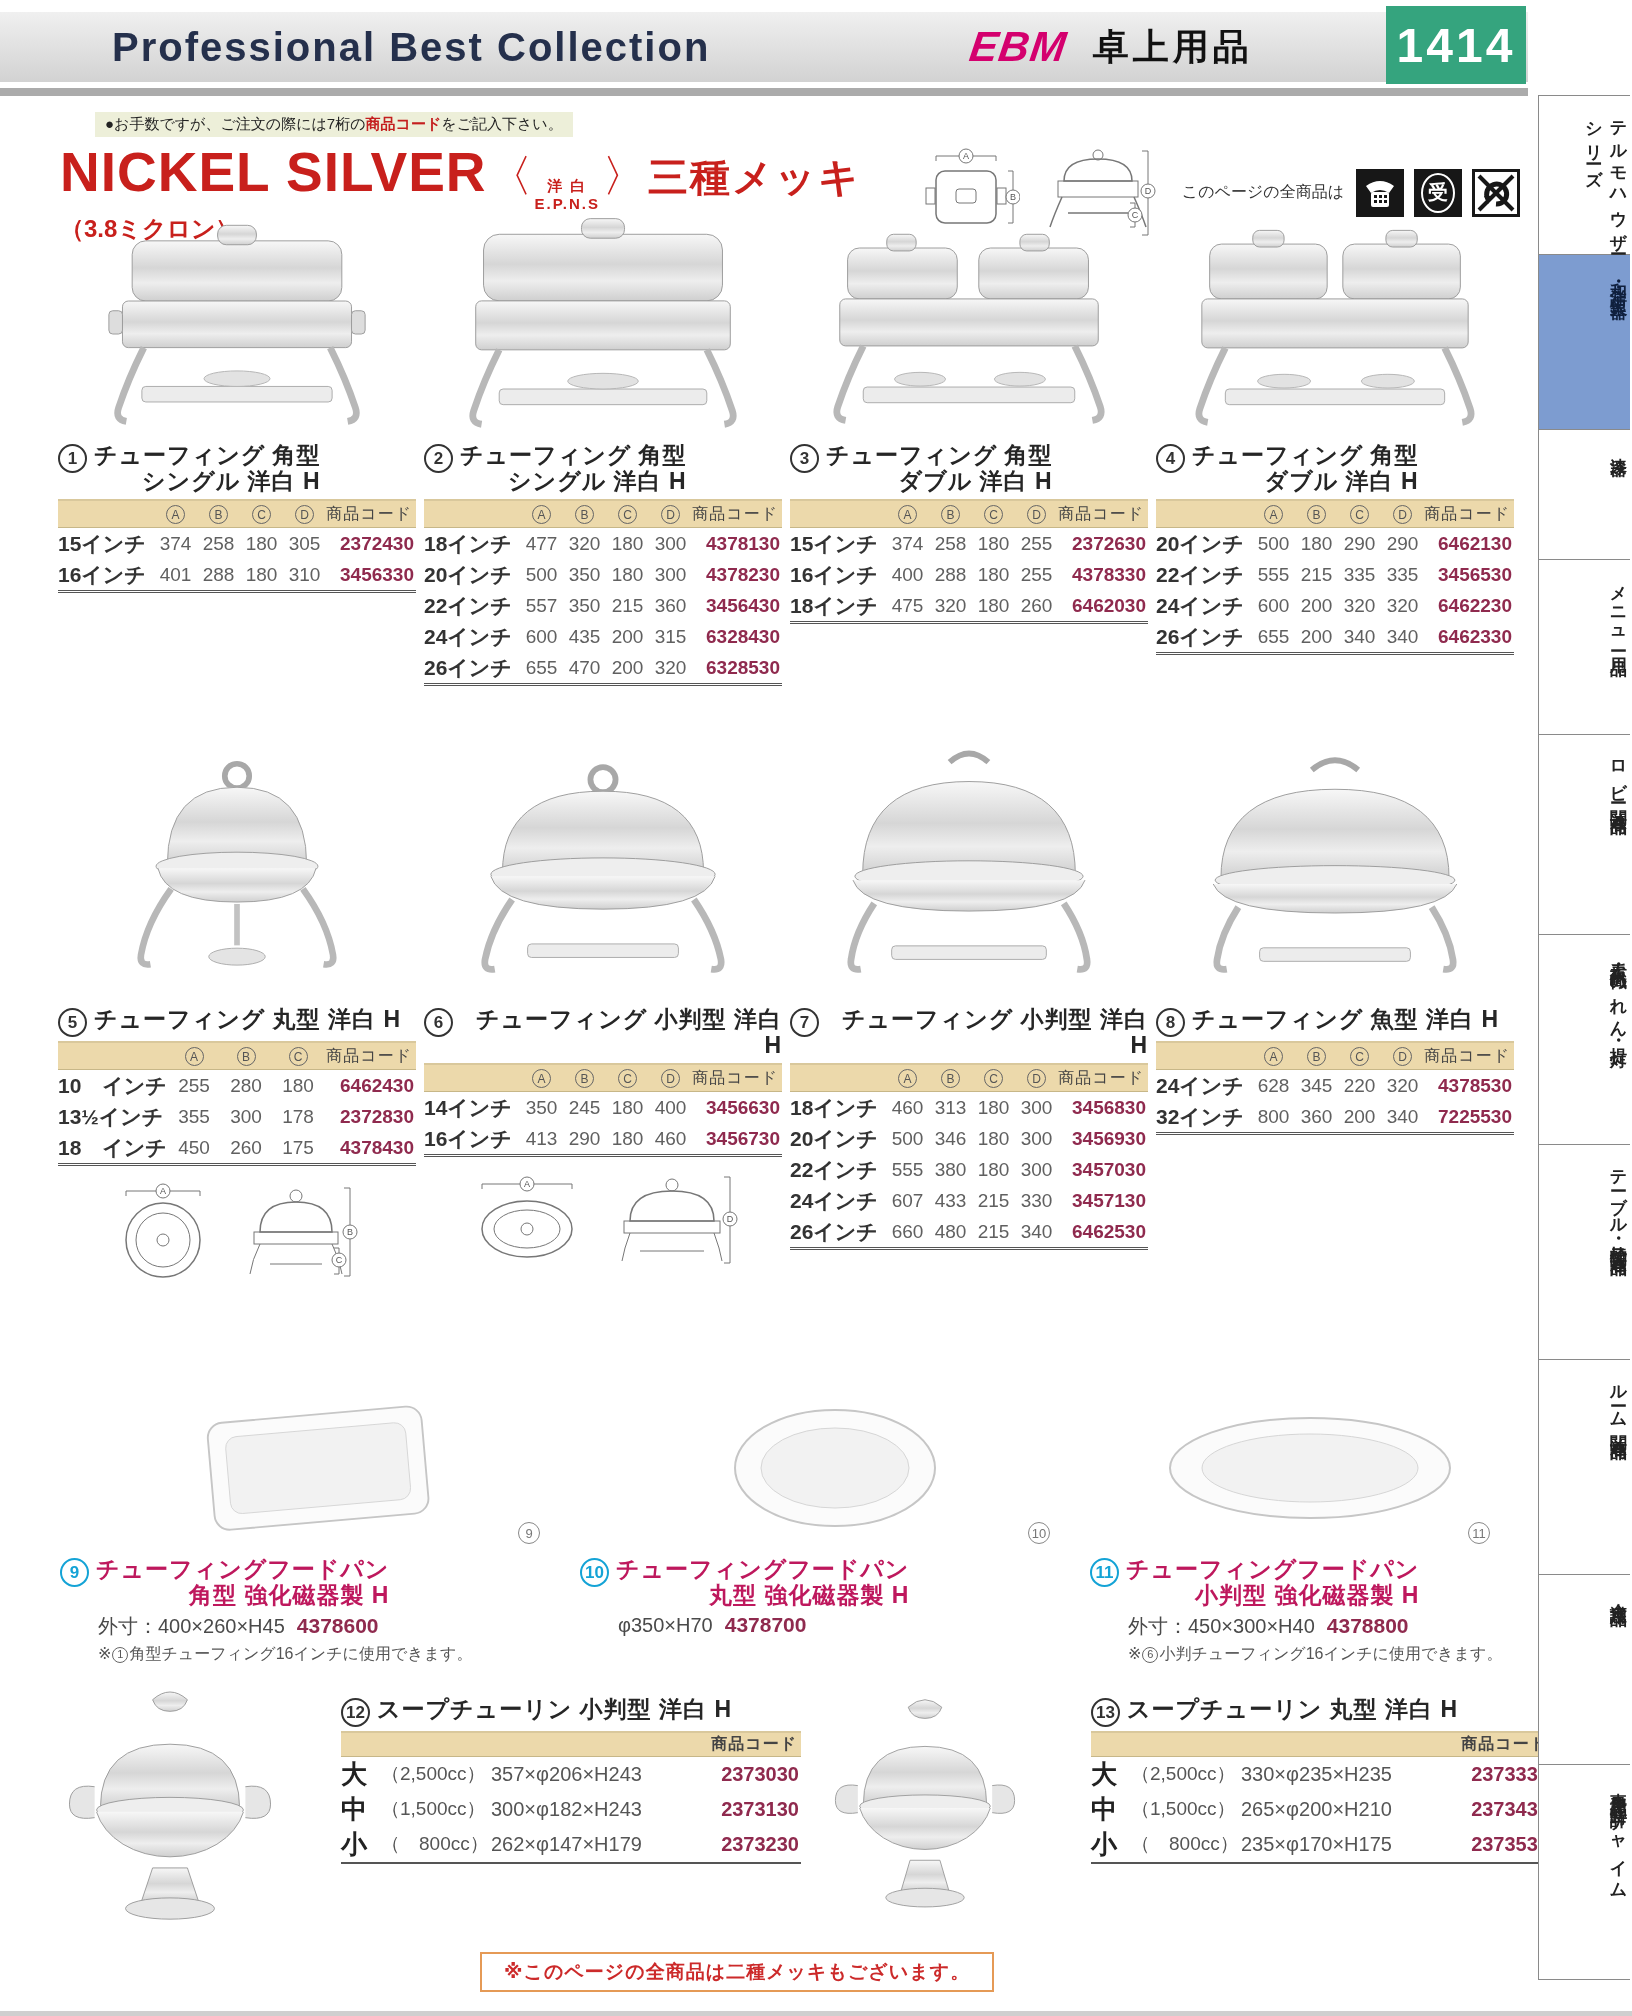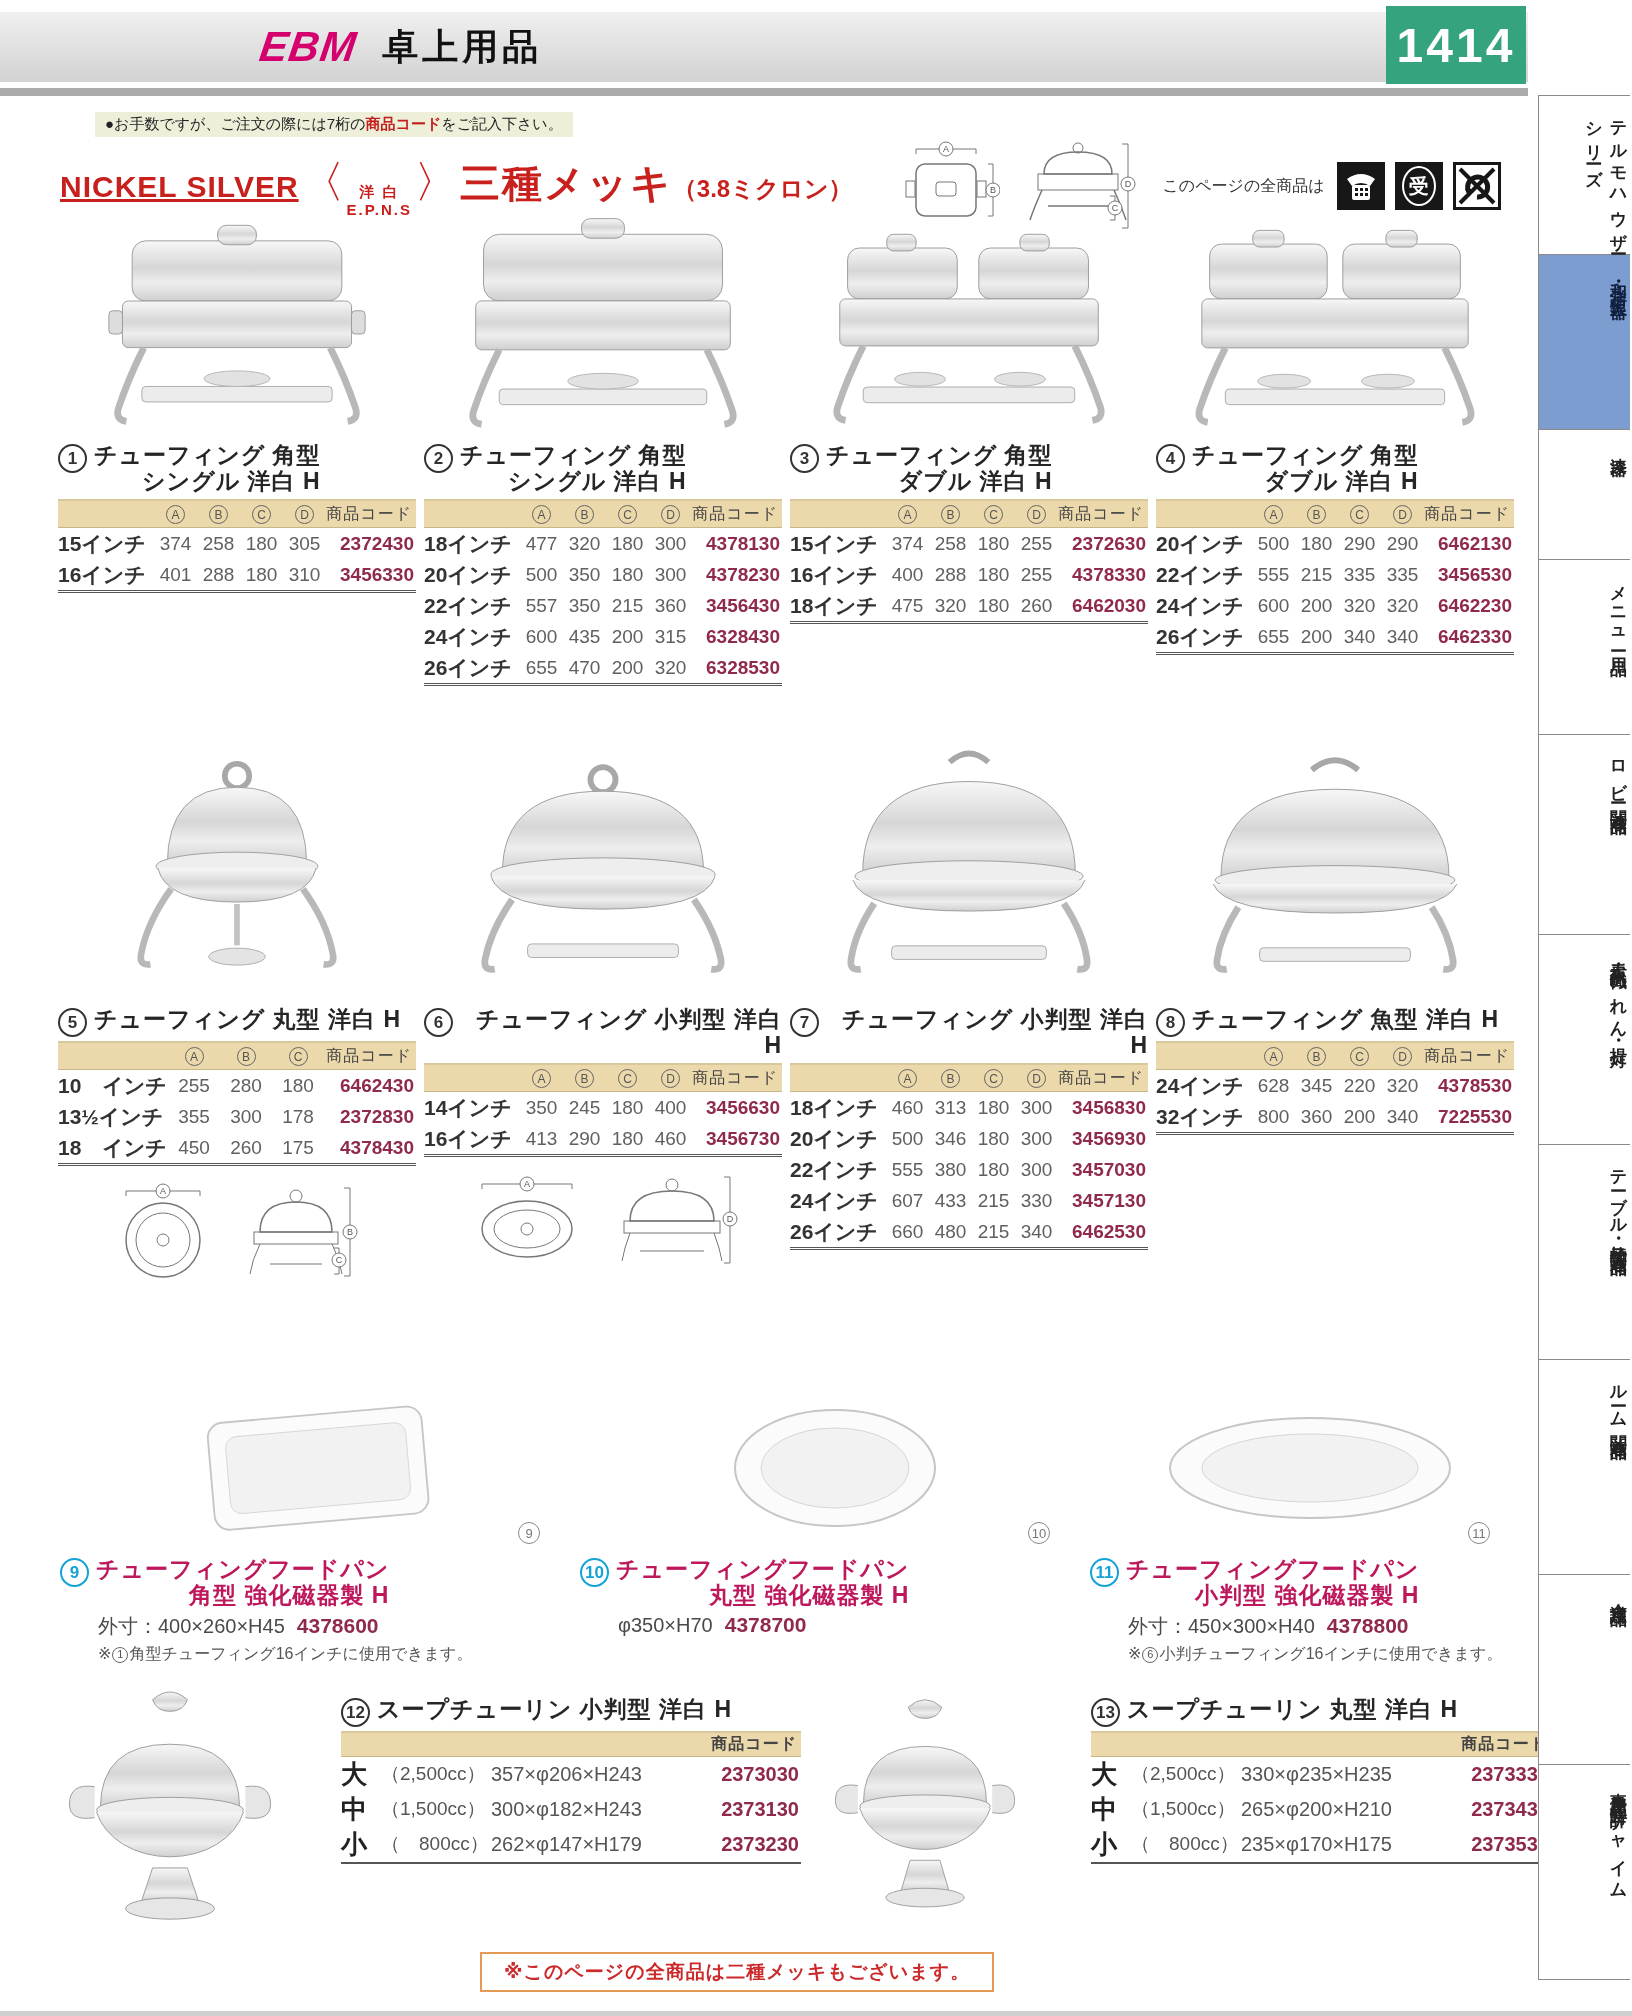--- a/index.html
+++ b/index.html
@@ -15,21 +15,21 @@
   .page-num { position:absolute; left:1386px; top:6px; width:140px; height:78px; background:#35a47e;
     color:#fff; font-size:48px; font-weight:800; display:flex; align-items:center; justify-content:center; letter-spacing:3px; }
   .head-line { position:absolute; left:0; top:88px; width:1528px; height:8px; background:#ababab; }
 
   
   .order-note { position:absolute; left:95px; top:112px; background:#edefd9; padding:3px 10px; font-size:15px; color:#222; }
   .order-note .em { color:#c41e1e; font-weight:700; }
 
   
   .nickel-row { position:absolute; left:60px; top:140px; width:1460px; display:flex; align-items:center; }
-  .nk-en { font-size:30px; font-weight:800; color:#c8201c; letter-spacing:1px;text-decoration:underline; }
+  .nk-en { font-size:55px; font-weight:800; color:#c8201c; letter-spacing:1px; }
   .nk-br { font-size:44px; color:#c8201c; font-weight:400; margin:0 2px; }
   .nk-mid { display:inline-flex; flex-direction:column; align-items:center; color:#c8201c; font-weight:700; }
   .nk-mid i { font-style:normal; font-size:15px; line-height:1.2; letter-spacing:2px; }
   .nk-jp { font-size:40px; font-weight:800; color:#c8201c; letter-spacing:2px; }
   .nk-mic { font-size:24px; font-weight:800; color:#c8201c; }
   .hd-diagrams { display:flex; gap:14px; margin-left:40px; }
   .page-note { font-size:16px; color:#333; margin-left:26px; white-space:nowrap; }
   .hicons { display:flex; gap:10px; margin-left:12px; }
   .hicon { width:48px; height:48px; background:#171717; display:flex; align-items:center; justify-content:center; }
   .hicon.outline { background:#fff; border:3px solid #171717; }
@@ -118,20 +118,21 @@
     <linearGradient id="sg" x1="0" y1="0" x2="0" y2="1">
       <stop offset="0" stop-color="#f7f7f7"></stop>
           <stop offset=".45" stop-color="#d6d6d6"></stop>
       <stop offset=".7" stop-color="#eeeeee"></stop>
           <stop offset="1" stop-color="#cfcfcf"></stop>
     </linearGradient>
   </defs>
     </svg>
 
   <div class="head-band">
+    <span class="head-title">Professional Best Collection</span>
     <span class="brand">EBM</span>
     <span class="category">卓上用品</span>
   </div>
   <div class="page-num">1414</div>
   <div class="head-line"></div>
 
   <div class="order-note"><span>●お手数ですが、ご注文の際には7桁の</span><span class="em">商品コード</span><span>をご記入下さい。</span></div>
 
   <div class="nickel-row">
     <div class="nickel">

